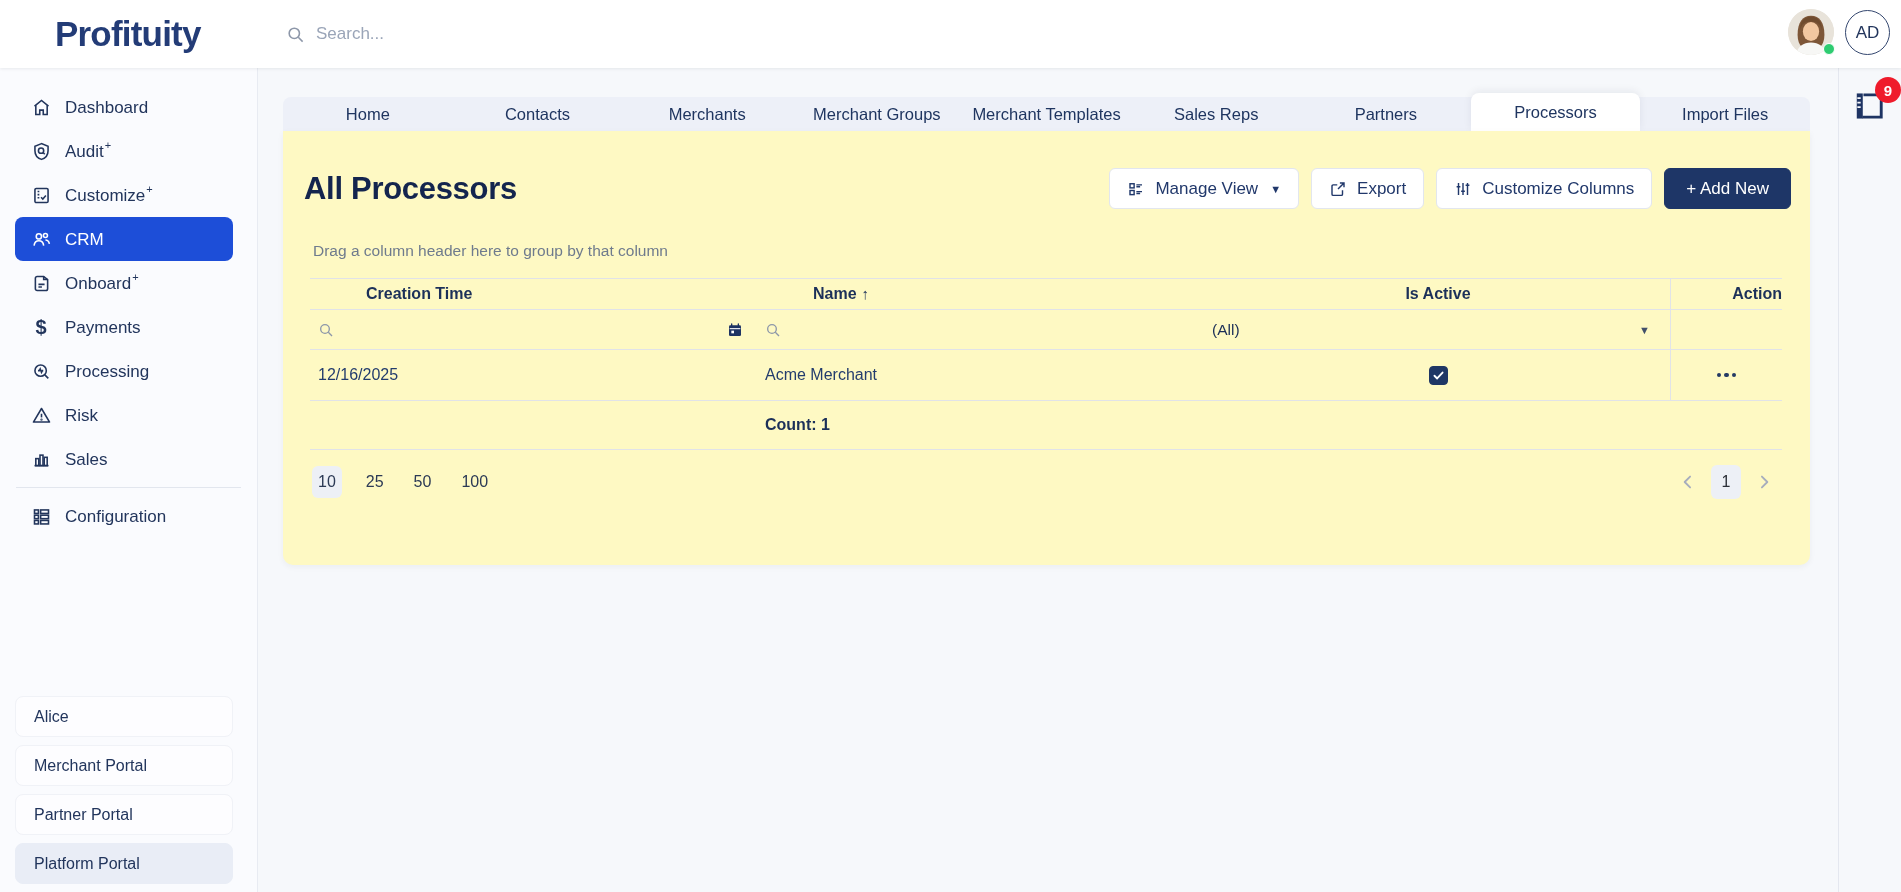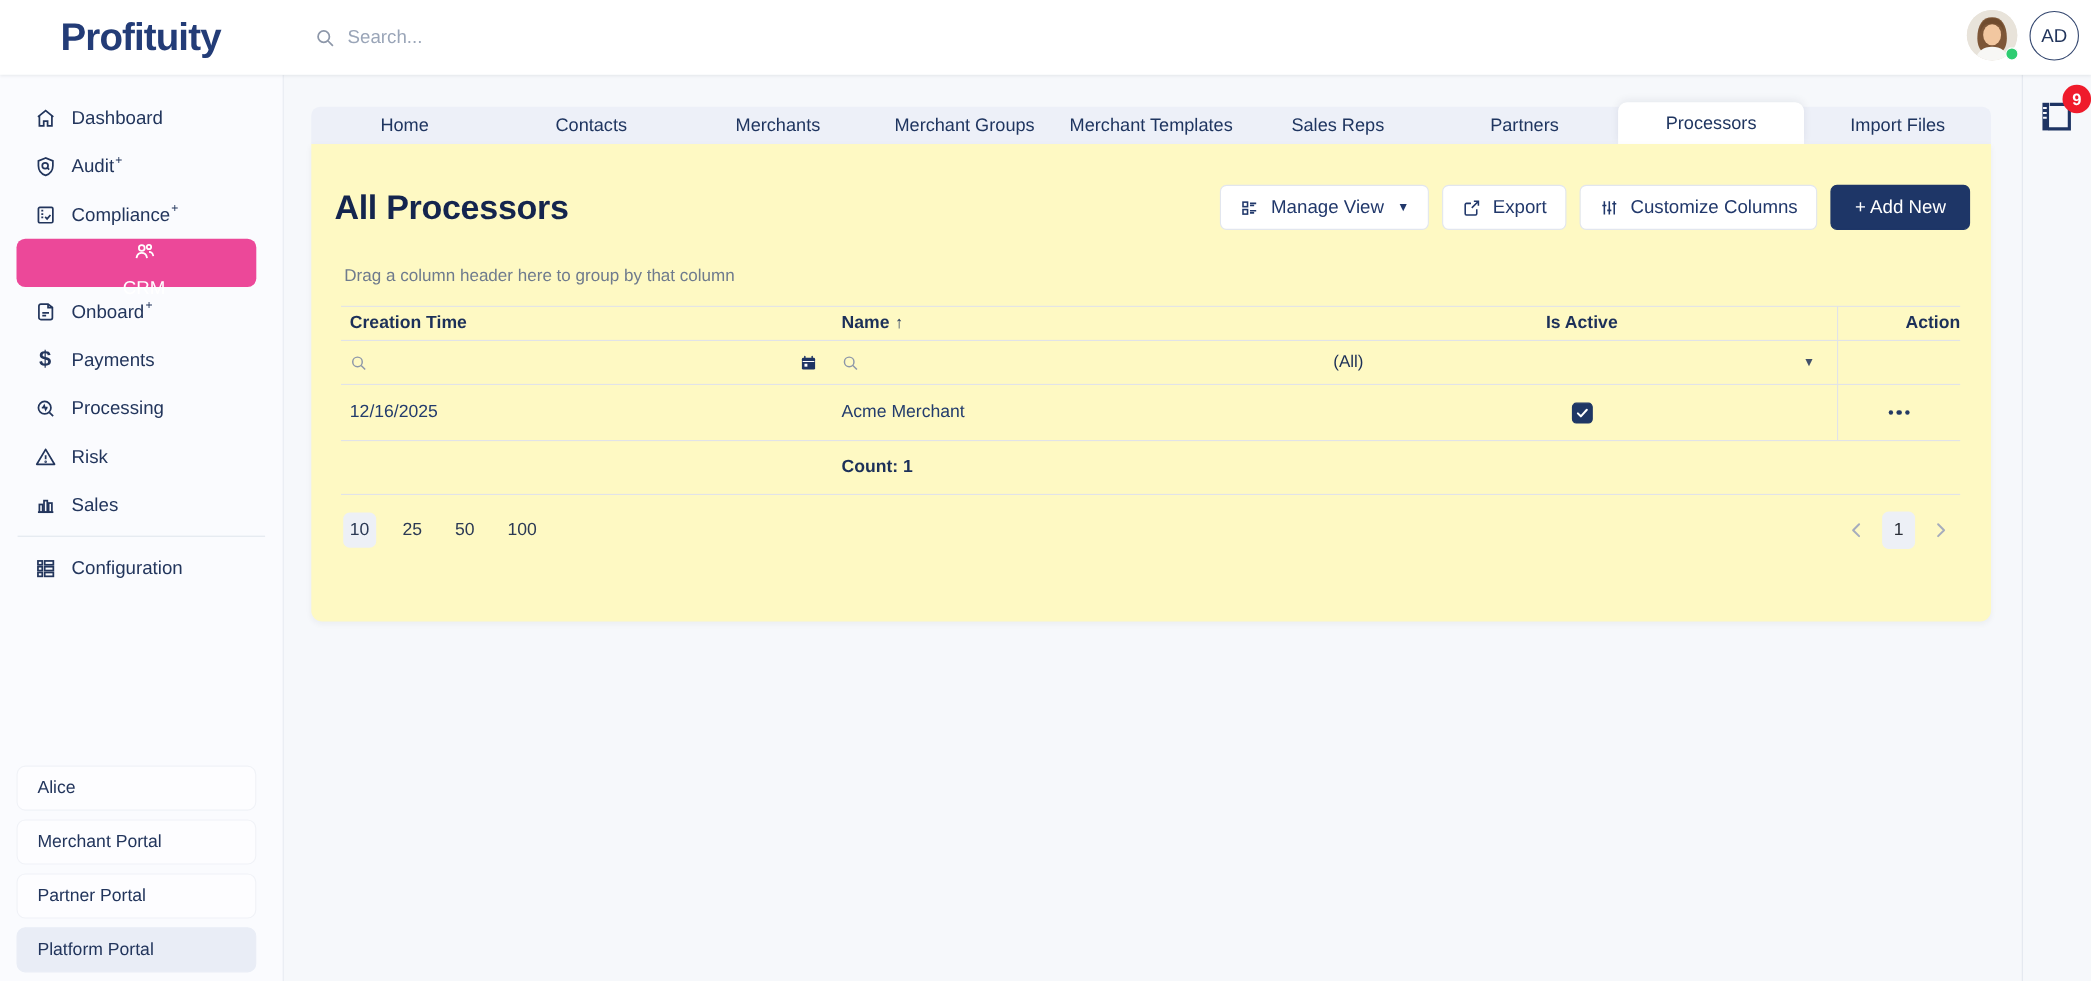--- a/index.html
+++ b/index.html
@@ -42,21 +42,21 @@
   
   .sidebar {
     position:absolute; left:0; top:68px; width:258px; bottom:0;
     background:#fafbfe; border-right:1px solid #e8ebf2; padding-top:17px;
   }
   .nav-item {
     height:44px; margin:0 24px 0 15px; padding-left:15px; border-radius:8px;
     display:flex; align-items:center; gap:13px;
     font-size:17px; font-weight:500; color:#22355c; cursor:pointer;text-align:right;
   }
-  .nav-item.active { background:#ec4899; color:#fff;flex-direction:column; }
+  .nav-item.active { background:#1d4ed8; color:#fff; }
   .nav-icon { width:22px; height:22px; flex:0 0 22px; display:flex; align-items:center; justify-content:center; }
   .nav-icon svg { stroke:currentColor; }
   .dollar-glyph { font-size:20px; font-weight:600; line-height:1; }
   .nav-label sup { font-size:11px; position:relative; top:-1px; margin-left:1px; }
   .nav-divider { height:1px; background:#e2e6ee; margin:6px 16px; }
   .portals {
     position:absolute; left:15px; right:24px; bottom:8px;
     display:flex; flex-direction:column; gap:8px;
   }
   .portal-card {
@@ -112,21 +112,21 @@
   .btn-primary { background:#1e3667; border-color:#1e3667; color:#fff; padding:0 21px; }
 
   .group-hint { position:absolute; left:30px; top:111px; font-size:15.5px; color:#6f7b8d; }
 
   .table { position:absolute; left:27px; top:147px; width:1472px; }
   .tgrid { display:grid; grid-template-columns:445px 451px 464px 112px; align-items:center; }
   .t-header {
     height:32px; border-top:1px solid #e1e3e8; border-bottom:1px solid #e1e3e8;
     font-size:16px; font-weight:700; color:#1c3059;
   }
-  .th-left { padding-left:8px; display:flex; align-items:center; gap:5px; }
+  .th-left { padding-left:8px; display:flex; align-items:center; gap:5px;margin-left:48px; }
   .th-name { padding-left:10px; }
   .th-center { text-align:center; }
   .col-action-border { border-left:1px solid #e1e3e8; height:100%; display:flex; align-items:center; justify-content:flex-end; }
   .sort-arrow { font-size:15px; font-weight:400; color:#1c3059; position:relative; top:-1px; }
 
   .t-filter { height:40px; border-bottom:1px solid #e1e3e8; }
   .f-ct { display:flex; align-items:center; justify-content:space-between; padding:0 12px 0 8px; height:100%; }
   .f-name { display:flex; align-items:center; padding-left:10px; height:100%; }
   .f-active { display:flex; align-items:center; justify-content:space-between; padding:0 20px 0 6px; height:100%; font-size:15.5px; color:#1c2f57; cursor:pointer; }
   .f-caret { font-size:11px; color:#42506a; }
@@ -221,21 +221,21 @@
   </div>
 
   <div class="nav-item">
     <span class="nav-icon">
       <svg width="21" height="21" viewBox="0 0 24 24" fill="none" stroke-width="1.8">
         <rect x="4.5" y="4" width="15" height="16" rx="1.5"></rect>
         <path d="M7.5 7.5h2M7.5 11h2M7.5 14.5h2"></path>
           <path d="m11.5 14 2 2 3.5-4"></path>
       </svg>
     </span>
-    <span class="nav-label"><span>Compliance</span><sup>+</sup></span>
+    <span class="nav-label"><span>Customize</span><sup>+</sup></span>
   </div>
 
   <div class="nav-item active">
     <span class="nav-icon">
       <svg width="21" height="21" viewBox="0 0 24 24" fill="none" stroke-width="1.8">
         <circle cx="9" cy="8.5" r="3"></circle>
           <path d="M3.5 19c.5-3.5 2.5-5.5 5.5-5.5s5 2 5.5 5.5"></path>
         <circle cx="16.5" cy="7.5" r="2.3"></circle>
           <path d="M16.5 12.5c2.5 0 4 1.7 4.5 4.5"></path>
       </svg>

